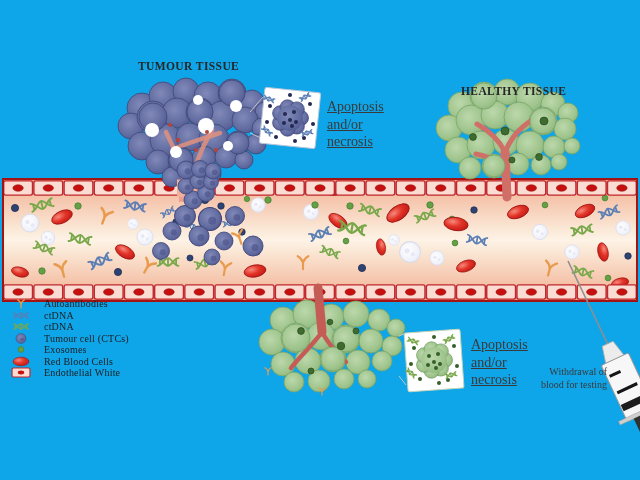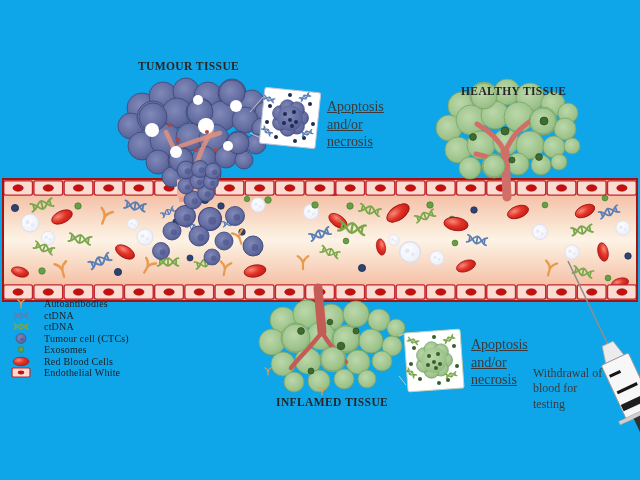--- a/index.html
+++ b/index.html
@@ -1,21 +1,21 @@
 <!DOCTYPE html>
 <html><head>
 <meta charset="utf-8">
 <style>
   html,body{margin:0;padding:0;background:#fff;}
   .stage{position:relative;width:640px;height:480px;background:#0ea5e9;overflow:hidden;
          font-family:"Liberation Serif","DejaVu Serif",serif;}
   #scene{position:absolute;left:0;top:0;}
   .tissue-label{position:absolute;font-size:11.5px;font-weight:bold;letter-spacing:.4px;color:#262626;white-space:nowrap;}
   .apo-label{position:absolute;font-size:14px;color:#3a3a3a;line-height:1.25;width:56px;text-decoration:underline;}
-  .withdraw-label{position:absolute;font-size:12px;color:#3a3a3a;line-height:1.28;width:74px;text-align:left;}
+  .withdraw-label{position:absolute;font-size:10px;color:#3a3a3a;line-height:1.28;width:74px;text-align:right;}
   .legend{position:absolute;left:6px;top:298px;}
   .legend-row{display:flex;align-items:center;height:11.5px;}
   .legend-icon{width:30px;display:flex;justify-content:center;align-items:center;}
   .legend-label{font-size:10px;color:#1d1d1d;margin-left:8px;white-space:nowrap;letter-spacing:.2px;}
 </style>
 </head>
 <body>
 
 <div class="stage">
 
@@ -809,21 +809,20 @@
         <rect x="599" y="390" width="22" height="3.2" fill="#161616"></rect>
         <rect x="597" y="404" width="28" height="7" fill="#1d1d1d"></rect>
         <rect x="588" y="418" width="46" height="4" fill="#cfcfcf" stroke="#999999" stroke-width="0.5"></rect>
         <rect x="603" y="422" width="17" height="34" fill="#303030"></rect>
       </g>
     </g>
   </svg>
 
   <div class="tissue-label" style="left:138px;top:60px;">TUMOUR TISSUE</div>
   <div class="tissue-label" style="left:461px;top:48px;margin-top:37px;">HEALTHY TISSUE</div>
-  <div class="tissue-label" style="left:276px;top:396px;">INFLAMED TISSUE</div>
   <div class="apo-label" style="left:327px;top:98px;">Apoptosis and/or necrosis</div>
   <div class="apo-label" style="left:471px;top:336px;">Apoptosis and/or necrosis</div>
   <div class="withdraw-label" style="left:533px;top:366px;">Withdrawal of blood for testing</div>
 
   <div class="legend" id="legend">
       <div class="legend-row">
         <span class="legend-icon">
           <svg width="26" height="13" viewBox="-13 -6.5 26 13">
             <g transform="scale(0.55)">
               <path d="M0,8L0,0.5" stroke="#e89b4e" stroke-width="2.4" fill="none" stroke-linecap="round"></path>

